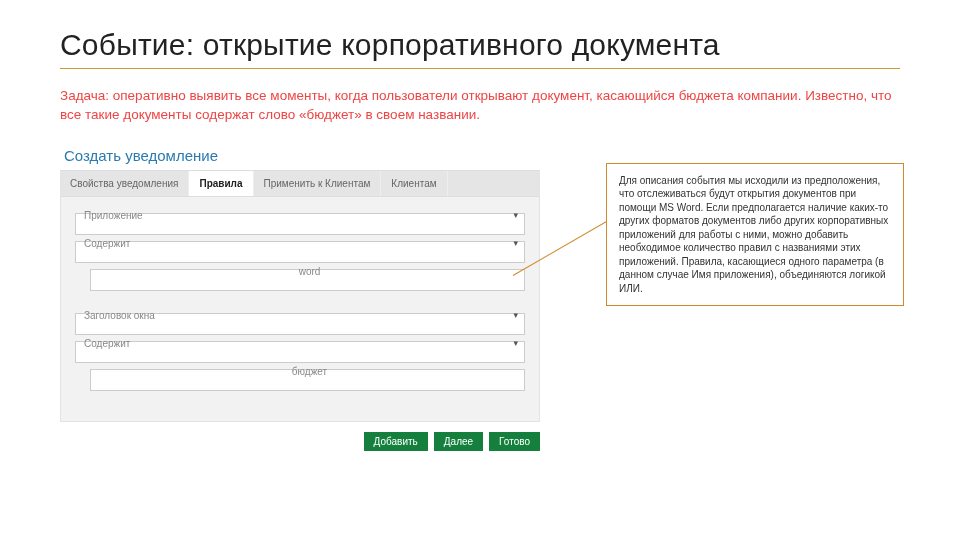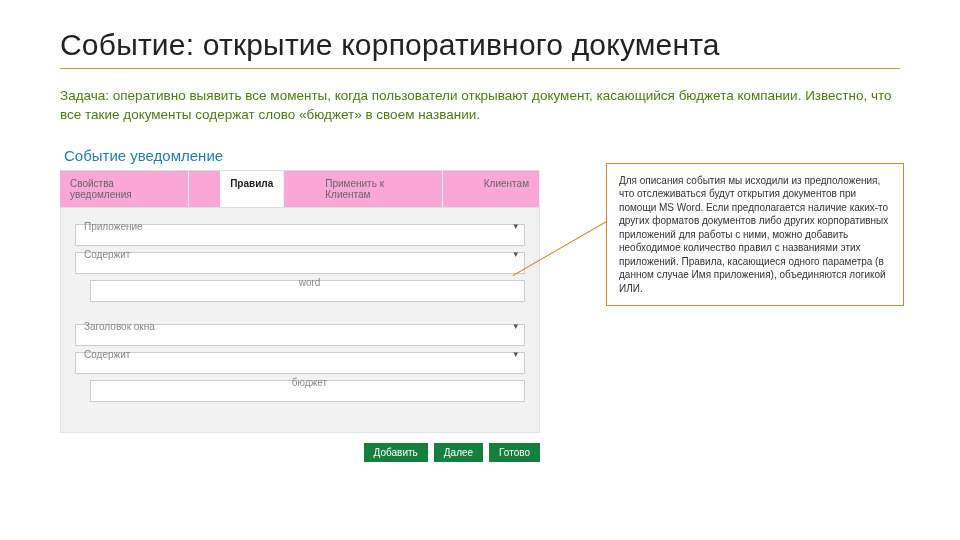--- a/index.html
+++ b/index.html
@@ -21,43 +21,42 @@
     letter-spacing: 0.2px;
   }
   .hr {
     border: none;
     border-top: 1px solid #c79a3a;
     margin: 0 0 18px 0;
   }
   .task {
     font-size: 13.5px;
     line-height: 1.4;
-    color: #4d7c0f;
+    color: #ef4444;
     margin-bottom: 22px;
   }
   .content { position: relative; }
   .panel {
     width: 480px;
     position: relative;
   }
   .panel-title {
     color: #2a7ab0;
     font-size: 15px;
     font-weight: 400;
     margin-bottom: 6px;
     padding-left: 4px;
   }
   .tabs {
     display: flex;
     border-top: 1px solid #ddd;
     border-bottom: 1px solid #ddd;
     font-size: 10px;
     color: #666;
-    background:#f9a8d4;
-    gap:31px;
+    background:#e5e5e5;
   }
   .tab {
     padding: 7px 10px;
     border-right: 1px solid #eee;
     cursor: pointer;
   }
   .tab.active {
     font-weight: 700;
     color: #222;
     background: #fff;
@@ -128,21 +127,21 @@
 </head>
 <body>
 
 <div class="slide">
   <h1>Событие: открытие корпоративного документа</h1>
   <hr class="hr">
   <p class="task">Задача: оперативно выявить все моменты, когда пользователи открывают документ, касающийся бюджета компании. Известно, что все такие документы содержат слово «бюджет» в своем названии.</p>
 
   <div class="content">
     <div class="panel">
-      <div class="panel-title">Событие уведомление</div>
+      <div class="panel-title">Создать уведомление</div>
 
       <div class="tabs">
         <div class="tab">Свойства уведомления</div>
         <div class="tab active">Правила</div>
         <div class="tab">Применить к Клиентам</div>
         <div class="tab">Клиентам</div>
       </div>
 
       <div class="rules-area">
 

